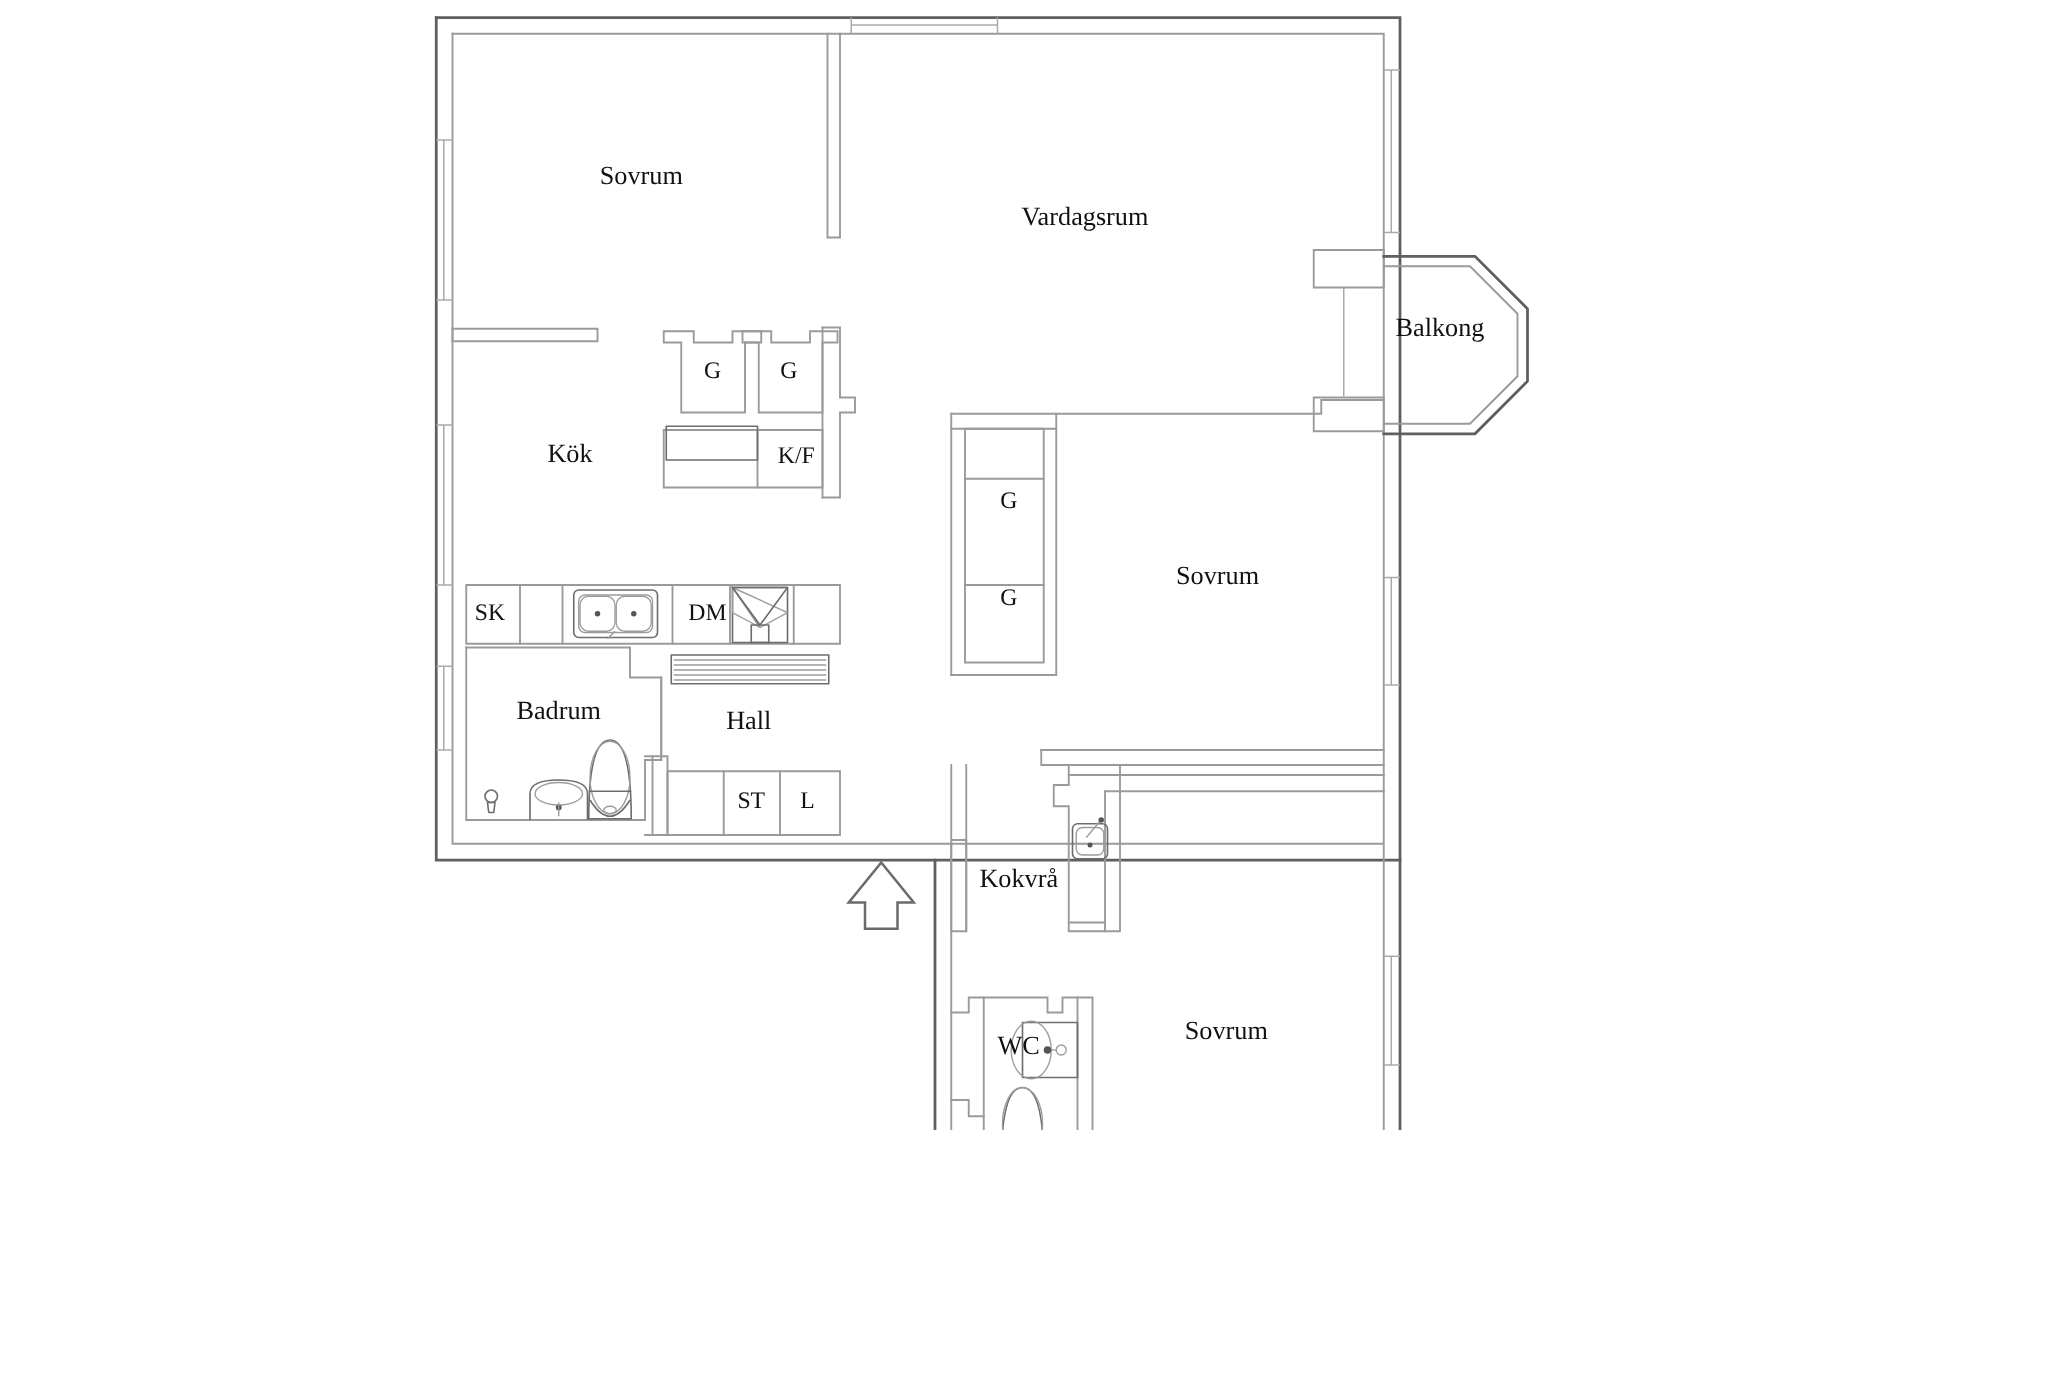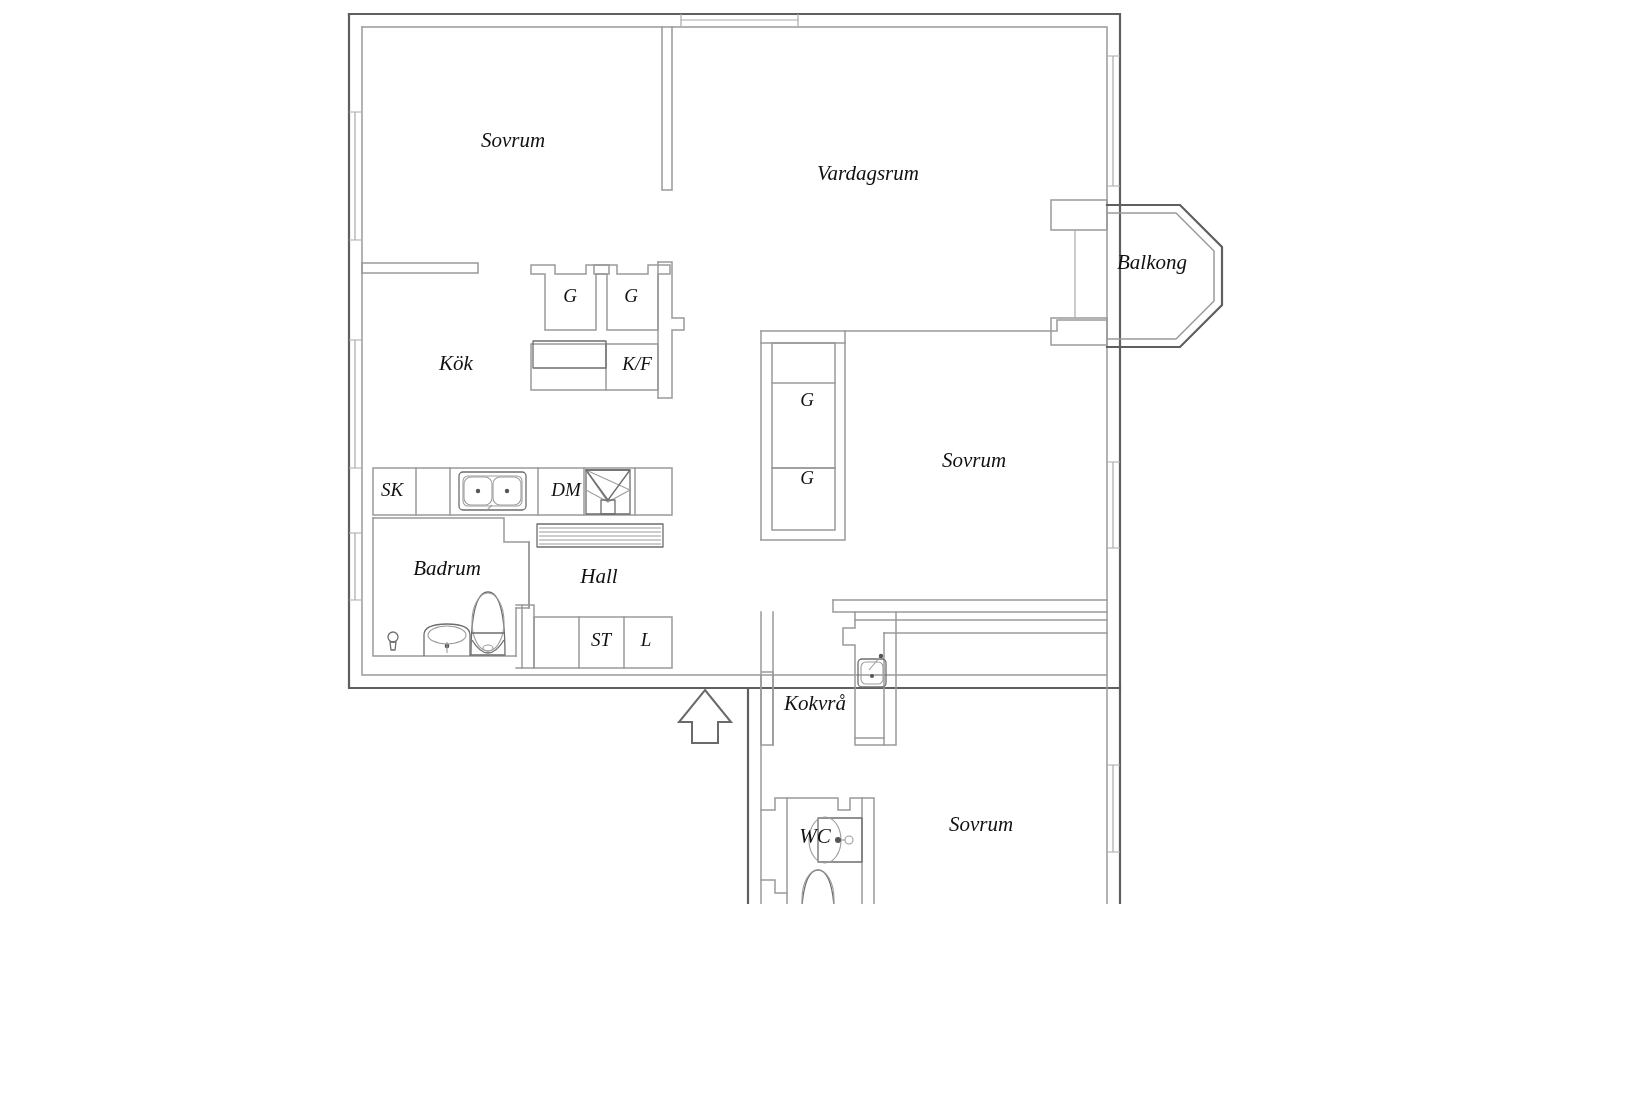--- a/index.html
+++ b/index.html
@@ -7,21 +7,20 @@
     padding: 0;
     background: #ffffff;
   }
   #plan-root {
     position: relative;
     width: 1650px;
     height: 904px;
     background: #ffffff;
     font-family: "Liberation Serif", "DejaVu Serif", serif;
     overflow: hidden;
-    font-style: italic;
   }
   svg#floorplan {
     display: block;
     width: 1650px;
     height: 1100px;
   }
   .wall-outer {
     fill: none;
     stroke: #5f5f5f;
     stroke-width: 2.2;

